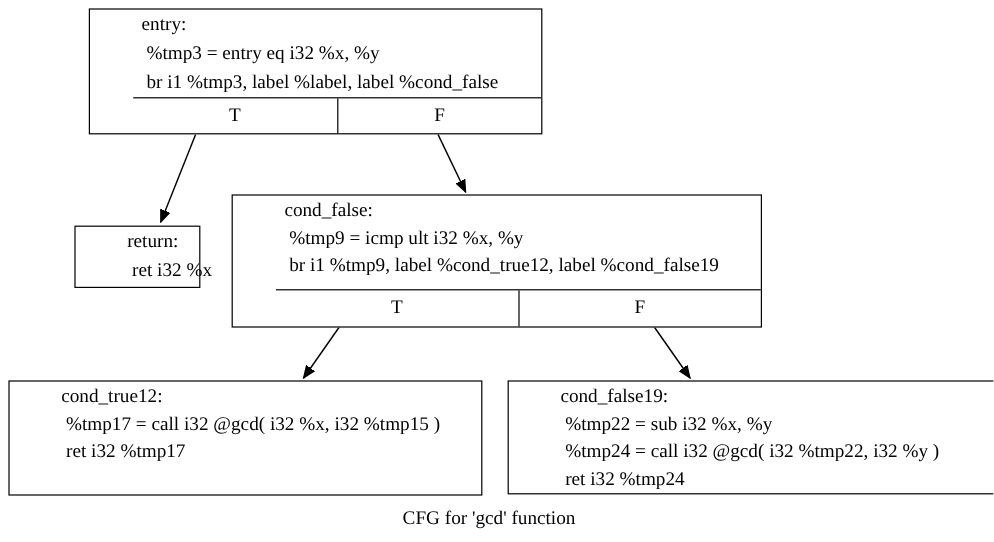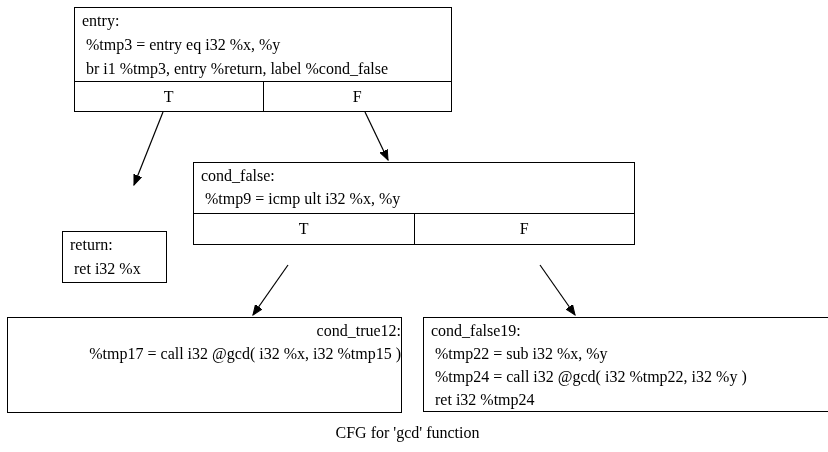--- a/index.html
+++ b/index.html
@@ -22,35 +22,36 @@
     width: 828px; height: 452px;
     pointer-events: none;
   }
   .node {
     position: absolute;
     box-sizing: border-box;
     border: 1px solid #000000;
     background: #ffffff;
     display: flex;
     flex-direction: column;
+    padding-left: 36px;
   }
   .node .body { flex: 1 1 auto; padding-top: 1px; }
   .node .line {
     white-space: pre;
     font-size: 16px;
     padding-left: 7px;
   }
   #node-entry        { left: 74px;  top: 7px;   width: 378px; height: 105px; }
   #node-entry .line  { line-height: 24px; }
-  #node-return       { left: 62px;  top: 188px; width: 105px; height: 52px; margin-top: 43px; }
+  #node-return       { left: 62px;  top: 188px; width: 105px; height: 52px; }
   #node-return .line { line-height: 24px; }
-  #node-cond_false        { left: 193px; top: 162px; width: 442px; height: 83px; justify-content: space-between; }
+  #node-cond_false        { left: 193px; top: 162px; width: 442px; height: 111px; justify-content: space-between; }
   #node-cond_false .line  { line-height: 23px; }
   #node-cond_true12       { left: 7px;   top: 317px; width: 395px; height: 96px; }
-  #node-cond_true12 .line { line-height: 23px; text-align: right; }
+  #node-cond_true12 .line { line-height: 23px; }
   #node-cond_false19       { left: 423px; top: 317px; width: 410px; height: 95px; }
   #node-cond_false19 .line { line-height: 23px; }
   .ports {
     display: flex;
     border-top: 1px solid #000000;
     flex: 0 0 auto;
   }
   #node-entry .ports      { height: 29px; }
   #node-cond_false .ports { height: 30px; }
   .port {
@@ -84,50 +85,52 @@
     <line x1="163" y1="112" x2="134" y2="185" stroke="#000000" stroke-width="1.2" marker-end="url(#arrowhead)"></line>
     <line x1="365" y1="112" x2="388" y2="160" stroke="#000000" stroke-width="1.2" marker-end="url(#arrowhead)"></line>
     <line x1="288" y1="265" x2="253" y2="315" stroke="#000000" stroke-width="1.2" marker-end="url(#arrowhead)"></line>
     <line x1="540" y1="265" x2="575" y2="315" stroke="#000000" stroke-width="1.2" marker-end="url(#arrowhead)"></line>
   </svg>
 
   <div class="node" id="node-entry">
     <div class="body">
       <div class="line">entry:</div>
       <div class="line"> %tmp3 = entry eq i32 %x, %y</div>
-      <div class="line"> br i1 %tmp3, entry %return, label %cond_false</div>
+      <div class="line"> br i1 %tmp3, label %label, label %cond_false</div>
     </div>
     <div class="ports">
       <div class="port true-port">T</div>
       <div class="port false-port">F</div>
     </div>
   </div>
 
   <div class="node" id="node-return">
     <div class="body">
       <div class="line">return:</div>
       <div class="line"> ret i32 %x</div>
     </div>
   </div>
 
   <div class="node" id="node-cond_false">
     <div class="body">
       <div class="line">cond_false:</div>
       <div class="line"> %tmp9 = icmp ult i32 %x, %y</div>
+      <div class="line"> br i1 %tmp9, label %cond_true12, label %cond_false19</div>
     </div>
     <div class="ports">
       <div class="port true-port">T</div>
       <div class="port false-port">F</div>
     </div>
   </div>
 
   <div class="node" id="node-cond_true12">
     <div class="body">
       <div class="line">cond_true12:</div>
       <div class="line"> %tmp17 = call i32 @gcd( i32 %x, i32 %tmp15 )</div>
+      <div class="line"> ret i32 %tmp17</div>
     </div>
   </div>
 
   <div class="node" id="node-cond_false19">
     <div class="body">
       <div class="line">cond_false19:</div>
       <div class="line"> %tmp22 = sub i32 %x, %y</div>
       <div class="line"> %tmp24 = call i32 @gcd( i32 %tmp22, i32 %y )</div>
       <div class="line"> ret i32 %tmp24</div>
     </div>

